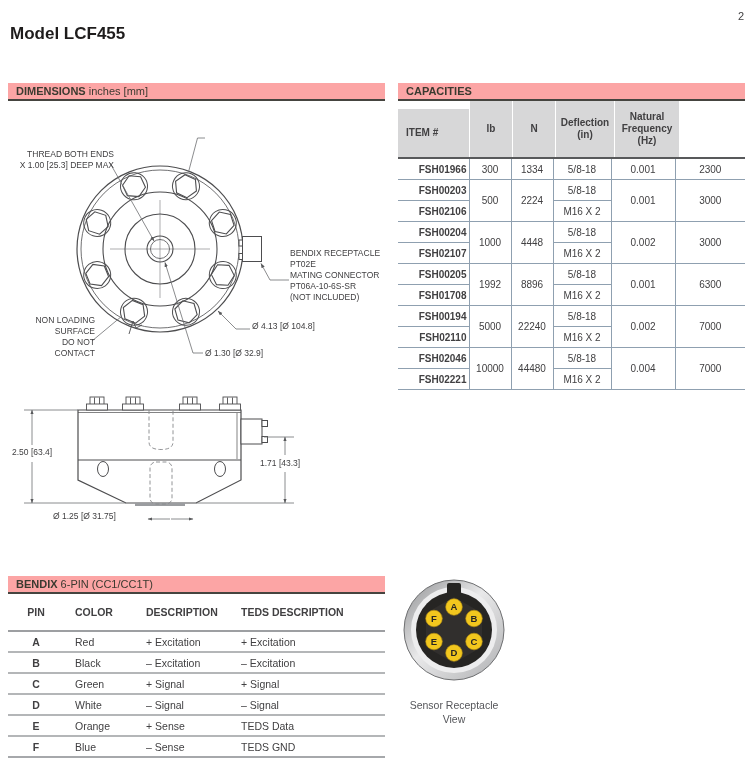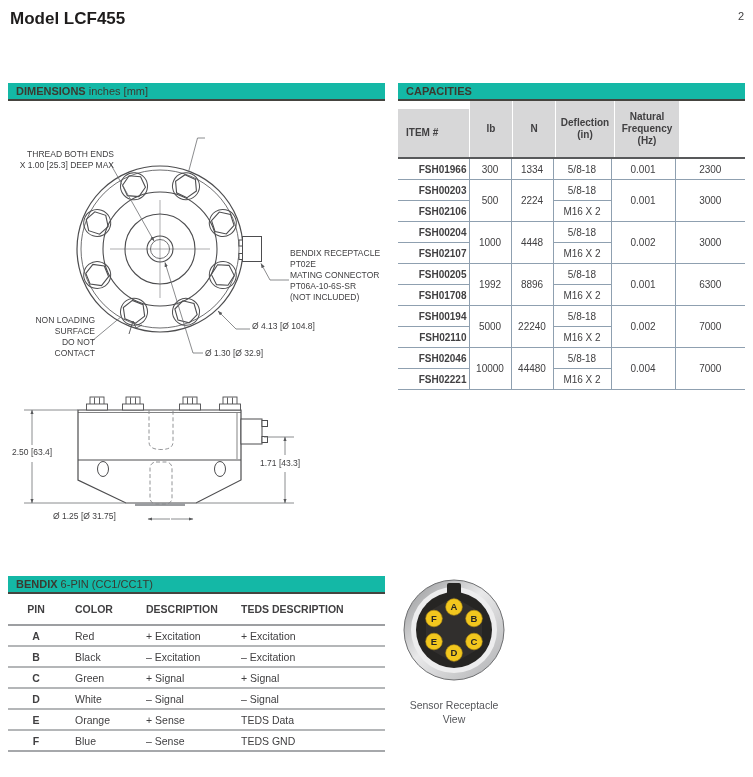--- a/index.html
+++ b/index.html
@@ -1,21 +1,21 @@
 <!DOCTYPE html>
 <html><head>
 <meta charset="utf-8">
 <style>
   html,body{margin:0;padding:0;background:#ffffff;}
   body{width:753px;height:777px;position:relative;font-family:"Liberation Sans",sans-serif;color:#414042;overflow:hidden;}
 
-  .page-title{position:absolute;left:10px;top:9px;font-size:17px;font-weight:bold;color:#1e1c1c;}
+  .page-title{position:absolute;left:10px;top:24px;font-size:17px;font-weight:bold;color:#1e1c1c;}
   .page-number{position:absolute;right:9px;top:10px;font-size:11px;color:#414042;}
 
-  .section-bar{height:18px;background:#14b8a6;border-bottom:2px solid#45443f;box-sizing:border-box;
+  .section-bar{height:18px;background:#fca5a5;border-bottom:2px solid#45443f;box-sizing:border-box;
     font-size:11px;line-height:16px;padding-left:8px;color:#3b3a30;white-space:nowrap;}
   .section-bar b{font-weight:bold;}
 
   
   .dimensions-section{position:absolute;left:8px;top:83px;width:377px;height:492px;}
   .dim-svg{position:absolute;left:0;top:18px;}
   .callout{position:absolute;font-size:8.5px;line-height:11px;white-space:pre-line;color:#414042;}
   .co-bolt{left:199px;top:27px;}
   .co-thread{left:2px;top:66px;width:104px;text-align:right;}
   .co-receptacle{left:282px;top:165px;}
@@ -36,21 +36,21 @@
   .cap-table td{border:1px solid #8fa0b0;height:20px;text-align:center;padding:0 2px;overflow:hidden;}
   .cap-table td.item{font-weight:bold;text-align:right;padding-left:8px;border-left:none;}
   .cap-table td.noR{border-right:none;}
   .cap-table tr:first-child td{border-top:none;}
 
   
   .bendix-section{position:absolute;left:8px;top:576px;width:377px;}
   .bx-table{border-bottom:2px solid #a6a8ab;}
   .bx-row{display:grid;grid-template-columns:56px 82px 95px 1fr;align-items:center;height:19px;font-size:10.5px;}
   .bx-row + .bx-row{border-top:2px solid #b4b6b8;}
-  .bx-row.bx-head{font-weight:bold;height:30px;border-top:none;}
+  .bx-row.bx-head{font-weight:bold;height:36px;border-top:none;}
   .bx-head + .bx-row{border-top:2px solid #9d9fa2;}
   .bx-pin{text-align:center;font-weight:bold;}
   .bx-col2{padding-left:11px;}
 
   
   .connector-figure{position:absolute;left:398px;top:578px;width:112px;text-align:center;}
   .connector-caption{margin-top:12px;font-size:10.5px;line-height:14px;color:#55565a;white-space:pre-line;}
 </style>
 </head>
 <body>

